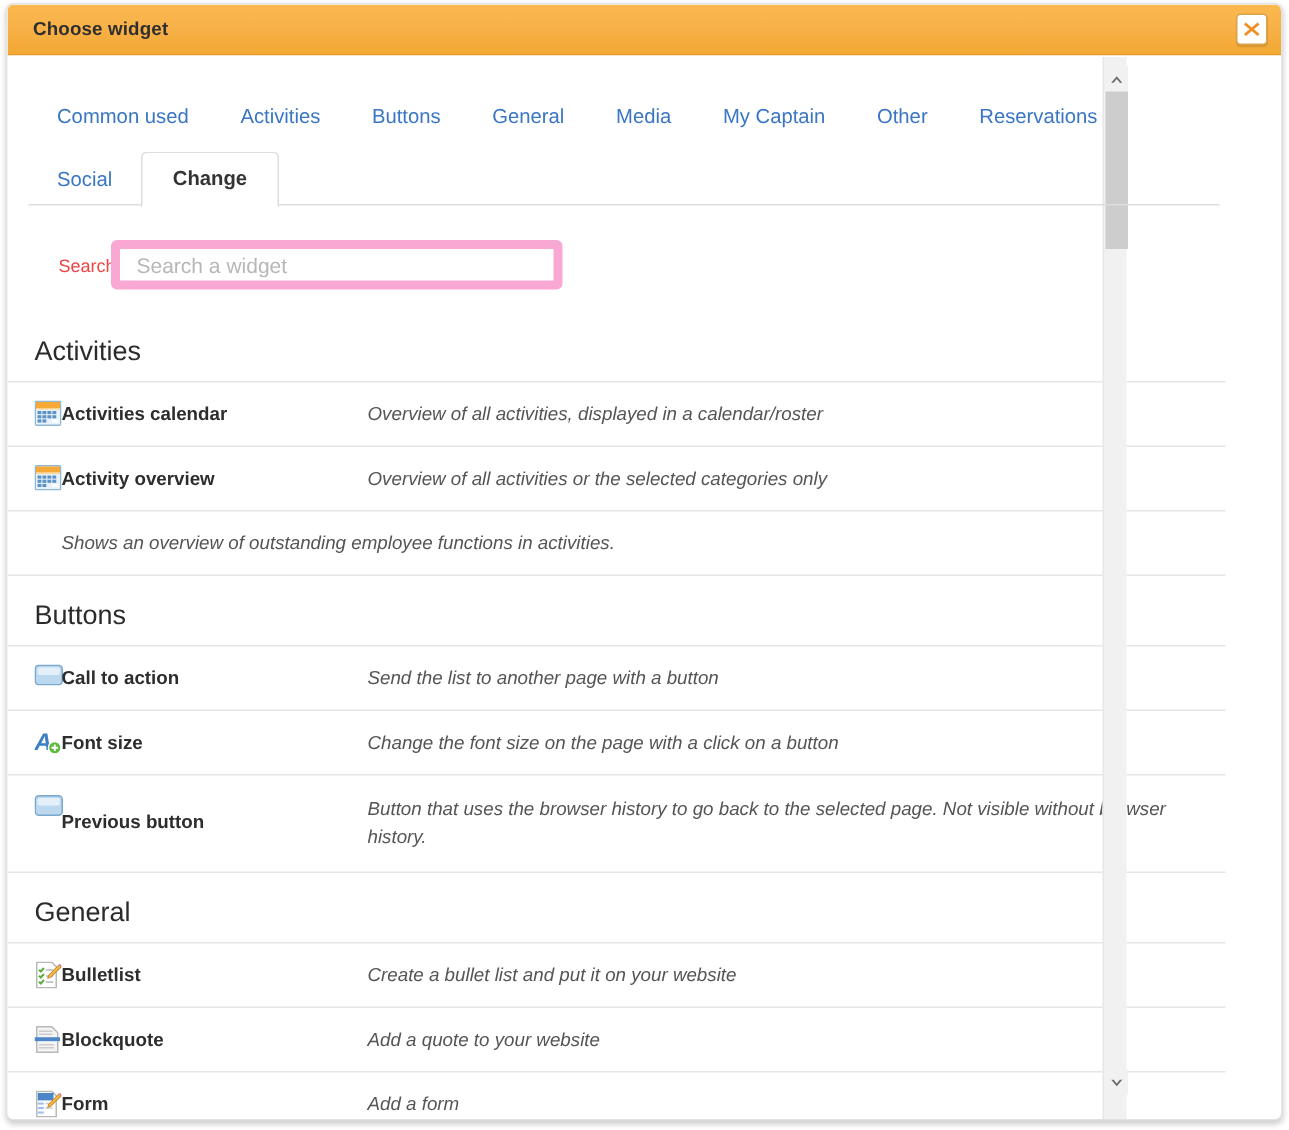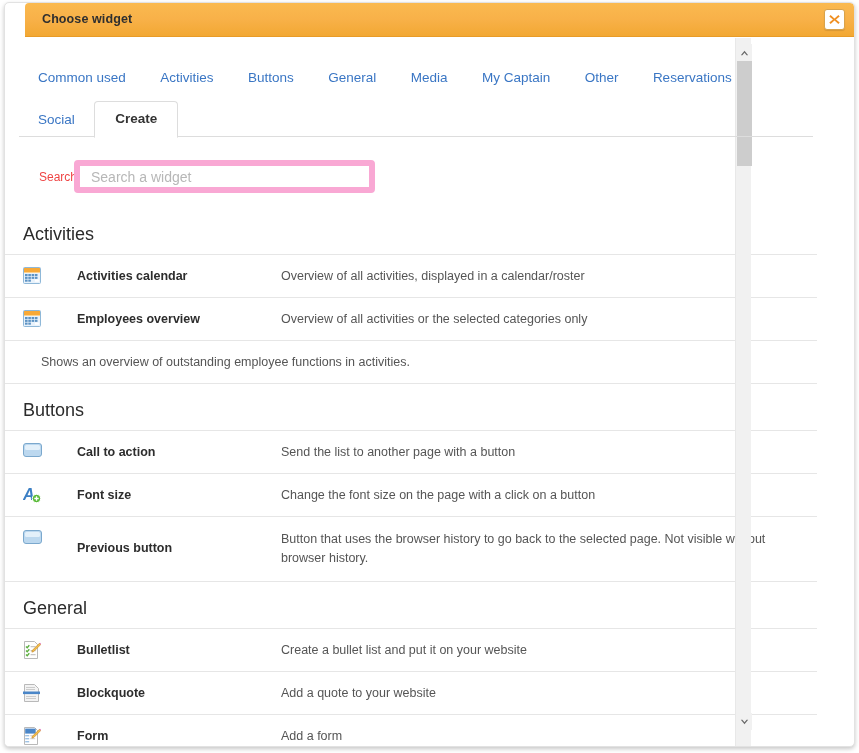--- a/index.html
+++ b/index.html
@@ -15,21 +15,20 @@
   
   #dialog {
     position: absolute;
     left: 4px; top: 2px;
     width: 851px; height: 745px;
     background: #ffffff;
     border: 1px solid #e2e2e2;
     border-radius: 5px;
     box-shadow: 0 2px 4px rgba(0,0,0,0.22);
     overflow: hidden;
-    padding-left: 20px;
   }
 
   
   #titlebar {
     position: relative;
     height: 34px;
     background: linear-gradient(to bottom, #fab94f 0%, #f8b149 48%, #f2a833 100%);
     border-radius: 4px 4px 0 0;
     border-bottom: 1px solid #e89b27;
   }
@@ -155,29 +154,29 @@
     padding-left: 18px;
     padding-top: 1px;
   }
   .row-name {
     flex: 0 0 204px;
     font-size: 12.5px;
     font-weight: bold;
     color: #2d2d2d;
     padding-top: 2px;
     line-height: 17px;
-    margin-left: 36px;
   }
   .row-desc {
     flex: 1 1 auto;
     font-size: 12.5px;
     color: #555555;
     line-height: 19px;
     padding-right: 38px;
     padding-top: 1px;
+    font-style: italic;
   }
   .row.tall { padding: 12px 0 13px 0; }
   .row.tall .row-name { padding-top: 11px; }
 
   
   .ico { display:block; }
 
   
   #scrollbar {
     position: absolute;
@@ -225,21 +224,21 @@
         <span class="tab">Activities</span>
         <span class="tab">Buttons</span>
         <span class="tab">General</span>
         <span class="tab">Media</span>
         <span class="tab">My Captain</span>
         <span class="tab">Other</span>
         <span class="tab">Reservations</span>
       </div>
       <div class="tab-row">
         <span class="tab">Social</span>
-        <span class="tab active">Create</span>
+        <span class="tab active">Change</span>
       </div>
     </div>
     <div id="tab-underline"></div>
 
     <div id="search-row">
       <span id="search-label">Search:</span>
       <input id="search-input" type="text" placeholder="Search a widget" style="">
     </div>
 
     <div id="list">
@@ -286,21 +285,21 @@
                 <rect x="2" y="9.8" width="2.6" height="2.1"></rect>
                   <rect x="5.3" y="9.8" width="2.6" height="2.1"></rect>
                 <rect x="8.6" y="9.8" width="2.6" height="2.1"></rect>
                   <rect x="11.9" y="9.8" width="2.6" height="2.1"></rect>
                 <rect x="2" y="12.6" width="2.6" height="2.1"></rect>
                   <rect x="5.3" y="12.6" width="2.6" height="2.1"></rect>
               </g>
               <rect x="11.9" y="12.6" width="4" height="2.1" fill="#ffffff"></rect>
             </svg>
           </span>
-          <span class="row-name">Employees overview</span>
+          <span class="row-name">Activity overview</span>
           <span class="row-desc">Overview of all activities or the selected categories only</span>
         </div>
 
         <div class="row">
           <span class="row-icon"></span>
           <span class="row-desc">Shows an overview of outstanding employee functions in activities.</span>
         </div>
       </div>
 
       <h2 class="group-title">Buttons</h2>

